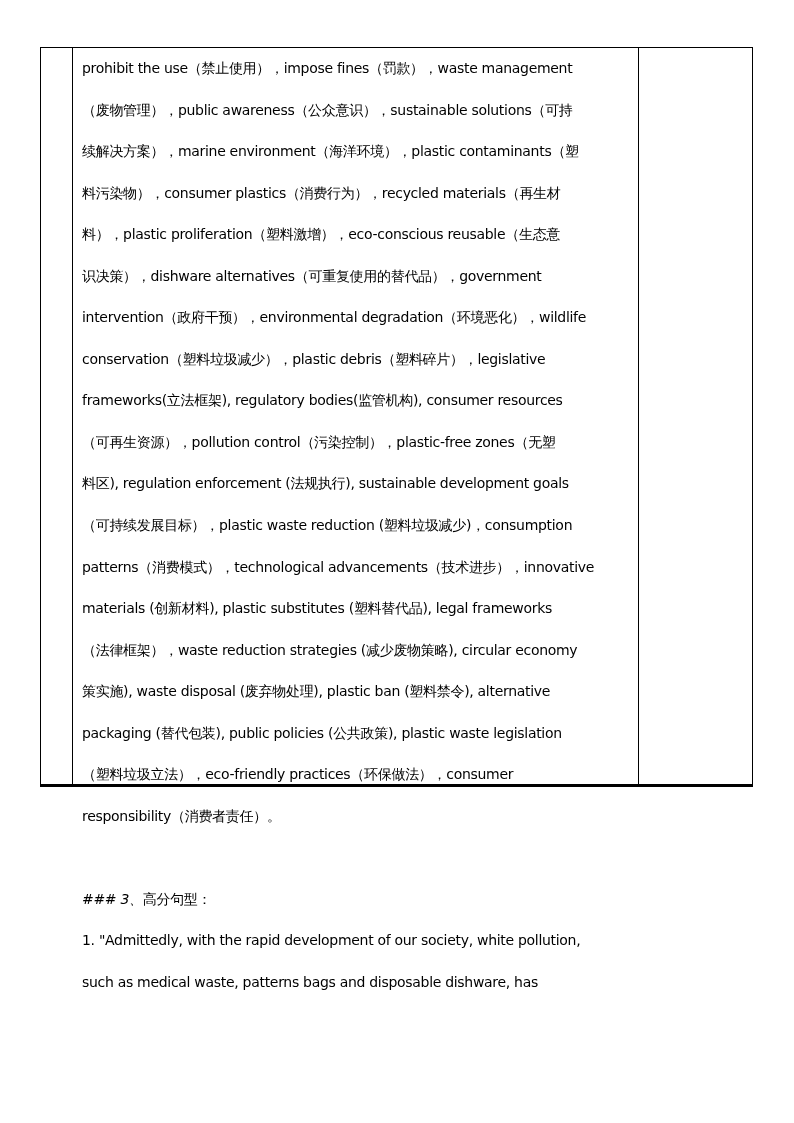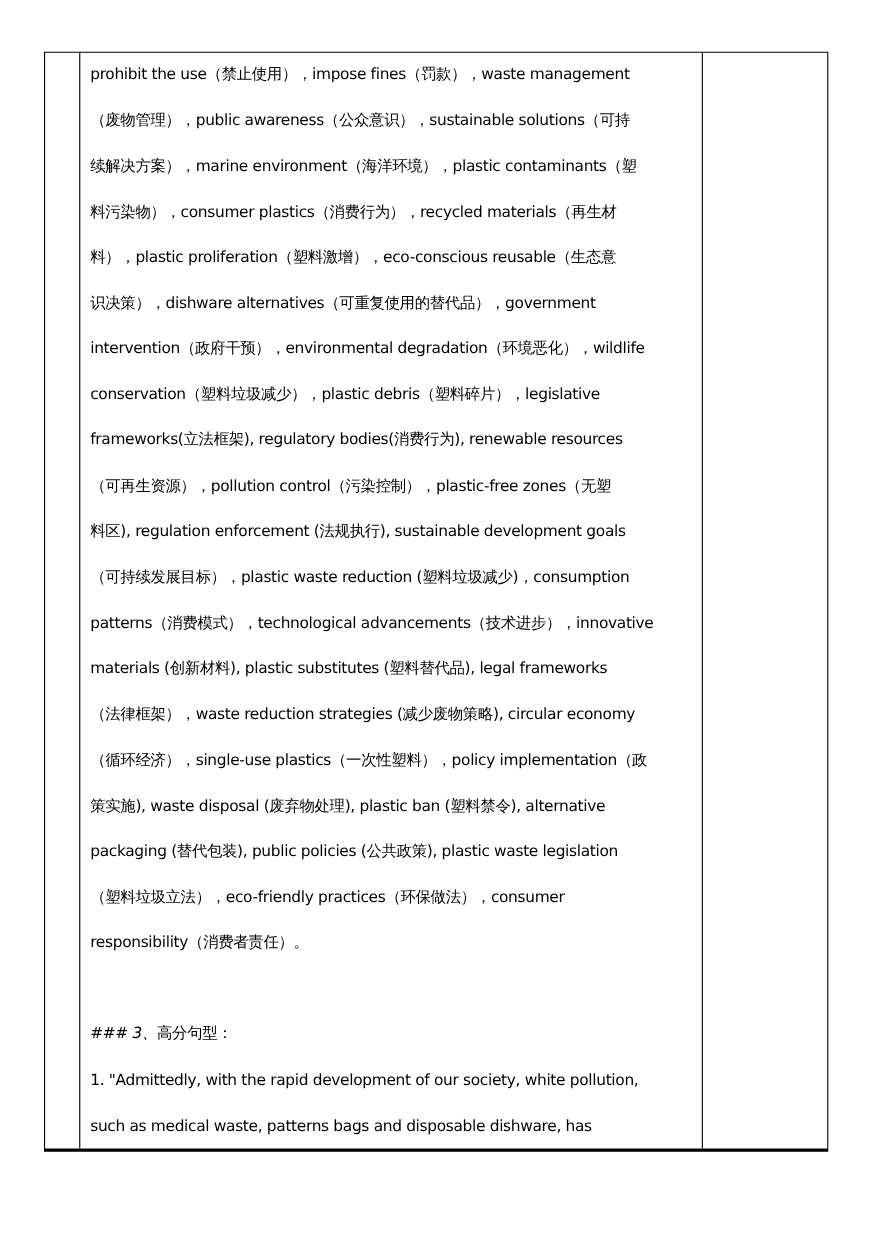--- a/index.html
+++ b/index.html
@@ -14,21 +14,21 @@
     background: #ffffff;
     color: #000000;
     font-family: "DejaVu Sans", "Liberation Sans", sans-serif;
     overflow: hidden;
   }
   .doc-table {
     position: absolute;
     left: 40px;
     top: 47px;
     width: 713px;
-    height: 1000px;
+    height: 740px;
     box-sizing: border-box;
     display: flex;
     border: 1px solid #000000;
     border-bottom-width: 3px;
   }
   .cell {
     box-sizing: border-box;
     height: 100%;
   }
   .cell-left {
@@ -66,28 +66,27 @@
     <div class="cell cell-main">
       <div>
           <div class="line">prohibit the use（禁止使用），impose fines（罚款），waste management</div>
           <div class="line">（废物管理），public awareness（公众意识），sustainable solutions（可持</div>
           <div class="line">续解决方案），marine environment（海洋环境），plastic contaminants（塑</div>
           <div class="line">料污染物），consumer plastics（消费行为），recycled materials（再生材</div>
           <div class="line">料），plastic proliferation（塑料激增），eco-conscious reusable（生态意</div>
           <div class="line">识决策），dishware alternatives（可重复使用的替代品），government</div>
           <div class="line">intervention（政府干预），environmental degradation（环境恶化），wildlife</div>
           <div class="line">conservation（塑料垃圾减少），plastic debris（塑料碎片），legislative</div>
-          <div class="line">frameworks(立法框架), regulatory bodies(消费行为), renewable resources</div>
+          <div class="line">frameworks(立法框架), regulatory bodies(监管机构), consumer resources</div>
           <div class="line">（可再生资源），pollution control（污染控制），plastic-free zones（无塑</div>
           <div class="line">料区), regulation enforcement (法规执行), sustainable development goals</div>
           <div class="line">（可持续发展目标），plastic waste reduction (塑料垃圾减少)，consumption</div>
           <div class="line">patterns（消费模式），technological advancements（技术进步），innovative</div>
           <div class="line">materials (创新材料), plastic substitutes (塑料替代品), legal frameworks</div>
           <div class="line">（法律框架），waste reduction strategies (减少废物策略), circular economy</div>
-          <div class="line">（循环经济），single-use plastics（一次性塑料），policy implementation（政</div>
           <div class="line">策实施), waste disposal (废弃物处理), plastic ban (塑料禁令), alternative</div>
           <div class="line">packaging (替代包装), public policies (公共政策), plastic waste legislation</div>
           <div class="line">（塑料垃圾立法），eco-friendly practices（环保做法），consumer</div>
           <div class="line">responsibility（消费者责任）。</div>
         </div>
       <div class="blank-line"></div>
       <div class="line"><span class="marker-italic">### 3、</span><span>高分句型：</span></div>
       <div>
           <div class="line">1. "Admittedly, with the rapid development of our society, white pollution,</div>
           <div class="line">such as medical waste, patterns bags and disposable dishware, has</div>

